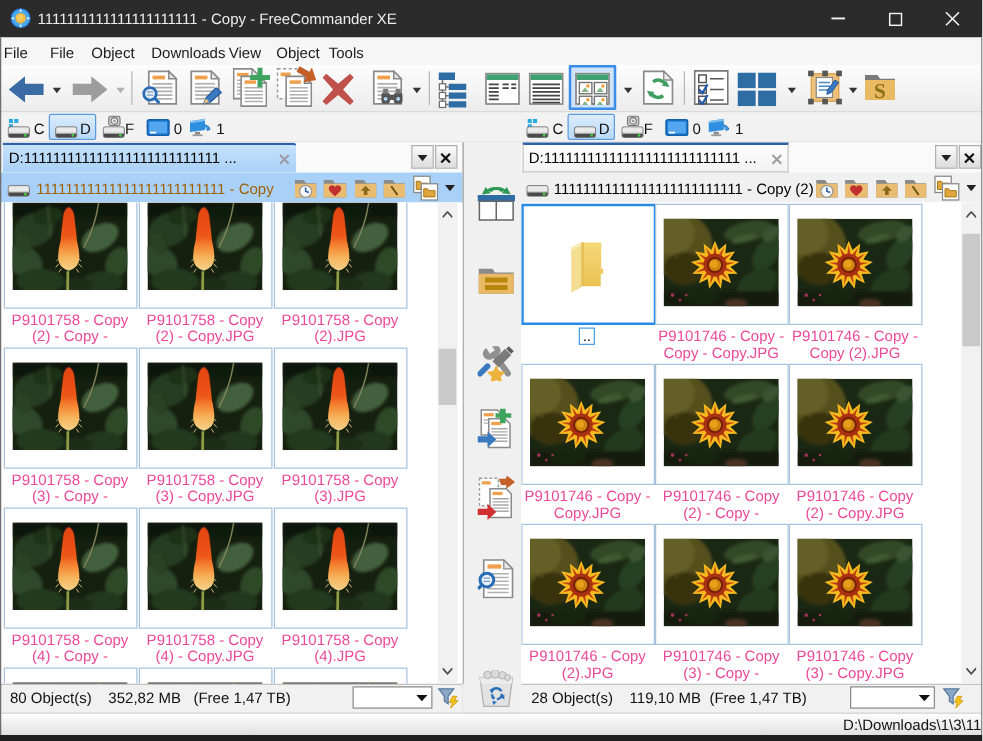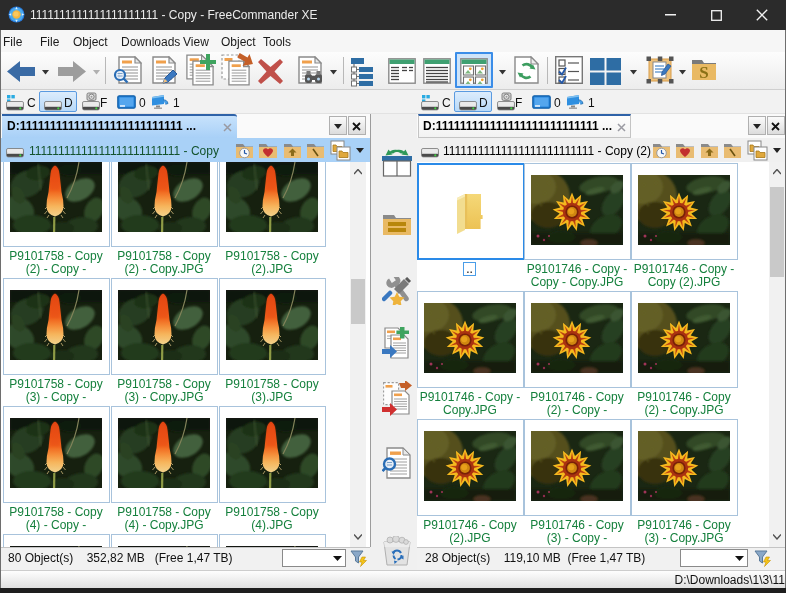--- a/index.html
+++ b/index.html
@@ -1,23 +1,23 @@
 <!DOCTYPE html>
 <html><head><meta charset="utf-8">
 <style>*{margin:0;padding:0;box-sizing:border-box}
 html,body{width:786px;height:593px;overflow:hidden}
 body{font-family:"Liberation Sans",sans-serif;font-size:12px;position:relative;background:#fff}
 .ab{position:absolute}
 .menu-i{position:absolute;top:35px;color:#1a1a1a}
 .sep{position:absolute;top:57px;width:1px;height:27px;background:#b8b8b8}
 .dl{position:absolute;top:96px;color:#111}
 .cell{position:absolute;width:107px;height:97px;border:1px solid #a8c3dc;background:#fff}
-.lbl{position:absolute;width:110px;text-align:center;line-height:13.4px;color:#15803d;white-space:pre}
+.lbl{position:absolute;width:110px;text-align:center;line-height:13.4px;color:#ec4899;white-space:pre}
 .stxt{position:absolute;top:551px;white-space:pre;color:#111}
-.tabt{position:absolute;top:119px;font-weight:bold;color:#000;white-space:nowrap}
+.tabt{position:absolute;top:119px;font-weight:normal;color:#000;white-space:nowrap}
 </style></head>
 <body>
 <svg width="0" height="0" style="position:absolute">
 <defs>
 <linearGradient id="spikeG" x1="0" y1="0" x2="0" y2="1">
  <stop offset="0" stop-color="#da3d0e"></stop>
  <stop offset="0.30" stop-color="#e95014"></stop>
  <stop offset="0.50" stop-color="#f0651e"></stop>
  <stop offset="0.64" stop-color="#f58c38"></stop>
  <stop offset="0.80" stop-color="#f6b55c"></stop>
@@ -593,21 +593,21 @@
 <svg class="ab" style="left:753px;top:124px" width="8" height="5" viewBox="0 0 8 5">
     <polygon points="0,0 8,0 4,5" fill="#222"></polygon>
   </svg>
 <div class="ab" style="left:767px;top:116px;width:18px;height:19px;background:linear-gradient(#fbfbfb,#dcdcdc);border:1px solid #b0b0b0"></div>
 <svg class="ab" style="left:771px;top:122px" width="9" height="9" viewBox="0 0 9 9">
     <path d="M1,1 L8,8 M8,1 L1,8" stroke="#111" stroke-width="1.8"></path>
   </svg>
 <svg class="ab" style="left:6px;top:146px" width="18" height="12" viewBox="0 0 18 12">
     <use href="#hdd"></use>
   </svg>
-<div class="ab" style="left:29px;top:144px;color:#14532d;white-space:pre">11111111111111111111111111 - Copy</div>
+<div class="ab" style="left:29px;top:144px;color:#a16207;white-space:pre">11111111111111111111111111 - Copy</div>
 <svg class="ab" style="left:421px;top:146px" width="18" height="12" viewBox="0 0 18 12">
     <use href="#hdd"></use>
   </svg>
 <div class="ab" style="left:443px;top:144px;color:#000;white-space:pre;width:208px;overflow:hidden">11111111111111111111111111 - Copy (2)</div>
 <svg class="ab" style="left:235px;top:142px" width="19" height="18" viewBox="0 0 19 18">
     <path d="M1,2 L8,2 L10,4.5 L18,4.5 L18,16 L1,16 Z" fill="#8a8a8a"></path>
     <rect x="1" y="5" width="17" height="11" fill="#e9bc72"></rect>
     <circle cx="9.5" cy="11" r="4.8" fill="#f8f8f8" stroke="#9a9a9a" stroke-width="1"></circle>
     <path d="M9.5,8 L9.5,11 L12,12" stroke="#2458a8" stroke-width="1.2" fill="none"></path>
   </svg>

